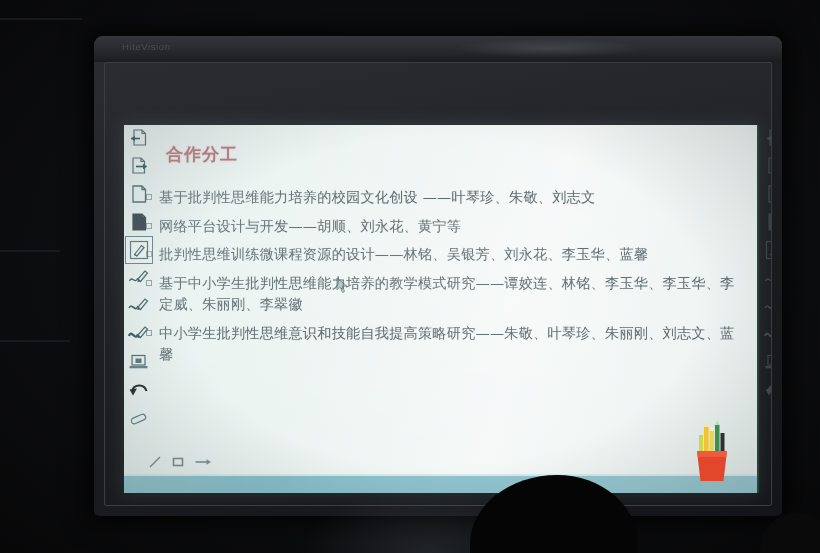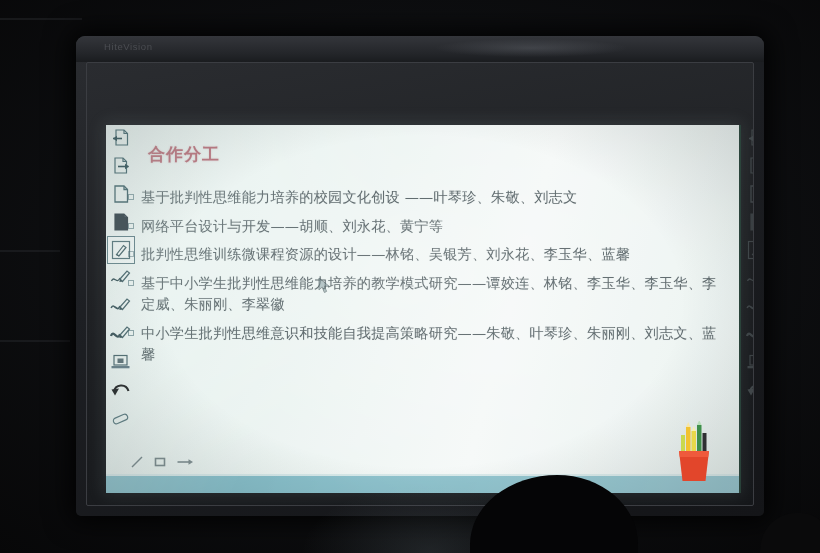--- a/index.html
+++ b/index.html
@@ -20,21 +20,21 @@
   }
 
   
   .wall-seam {
     position: absolute; background: #24262a; opacity: .55;
   }
 
   
   #board-bezel {
     position: absolute;
-    left: 76px; top: 36px; width: 688px; height: 480px;
+    left: 94px; top: 36px; width: 688px; height: 480px;
     background: linear-gradient(160deg, #2b2d31 0%, #1d1f23 38%, #141518 100%);
     border-radius: 9px 9px 5px 5px;
     box-shadow: 0 0 26px 6px rgba(0,0,0,.85);
   }
   #bezel-top {
     position: absolute; left: 0; top: 0; width: 100%; height: 26px;
     background: linear-gradient(180deg, #34363b 0%, #232529 70%, #1a1c1f 100%);
     border-radius: 9px 9px 0 0;
   }
   #brand {

